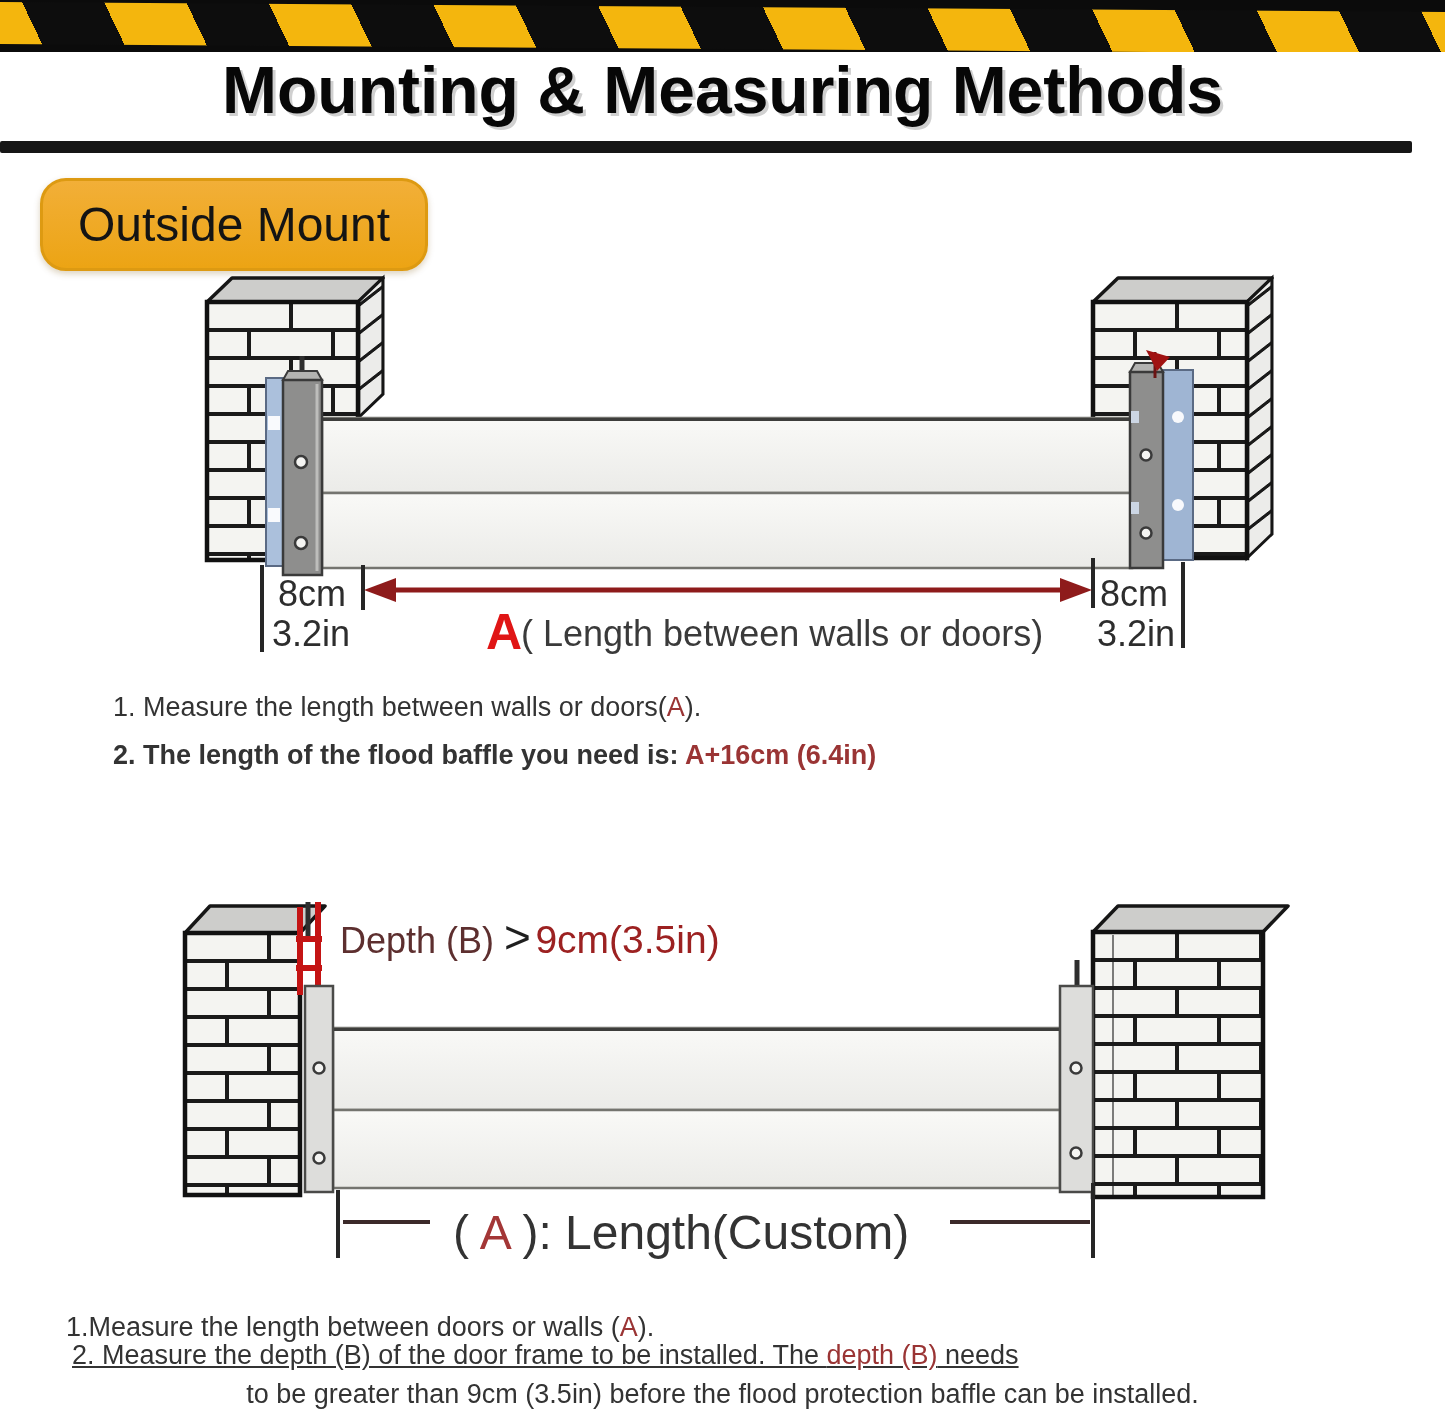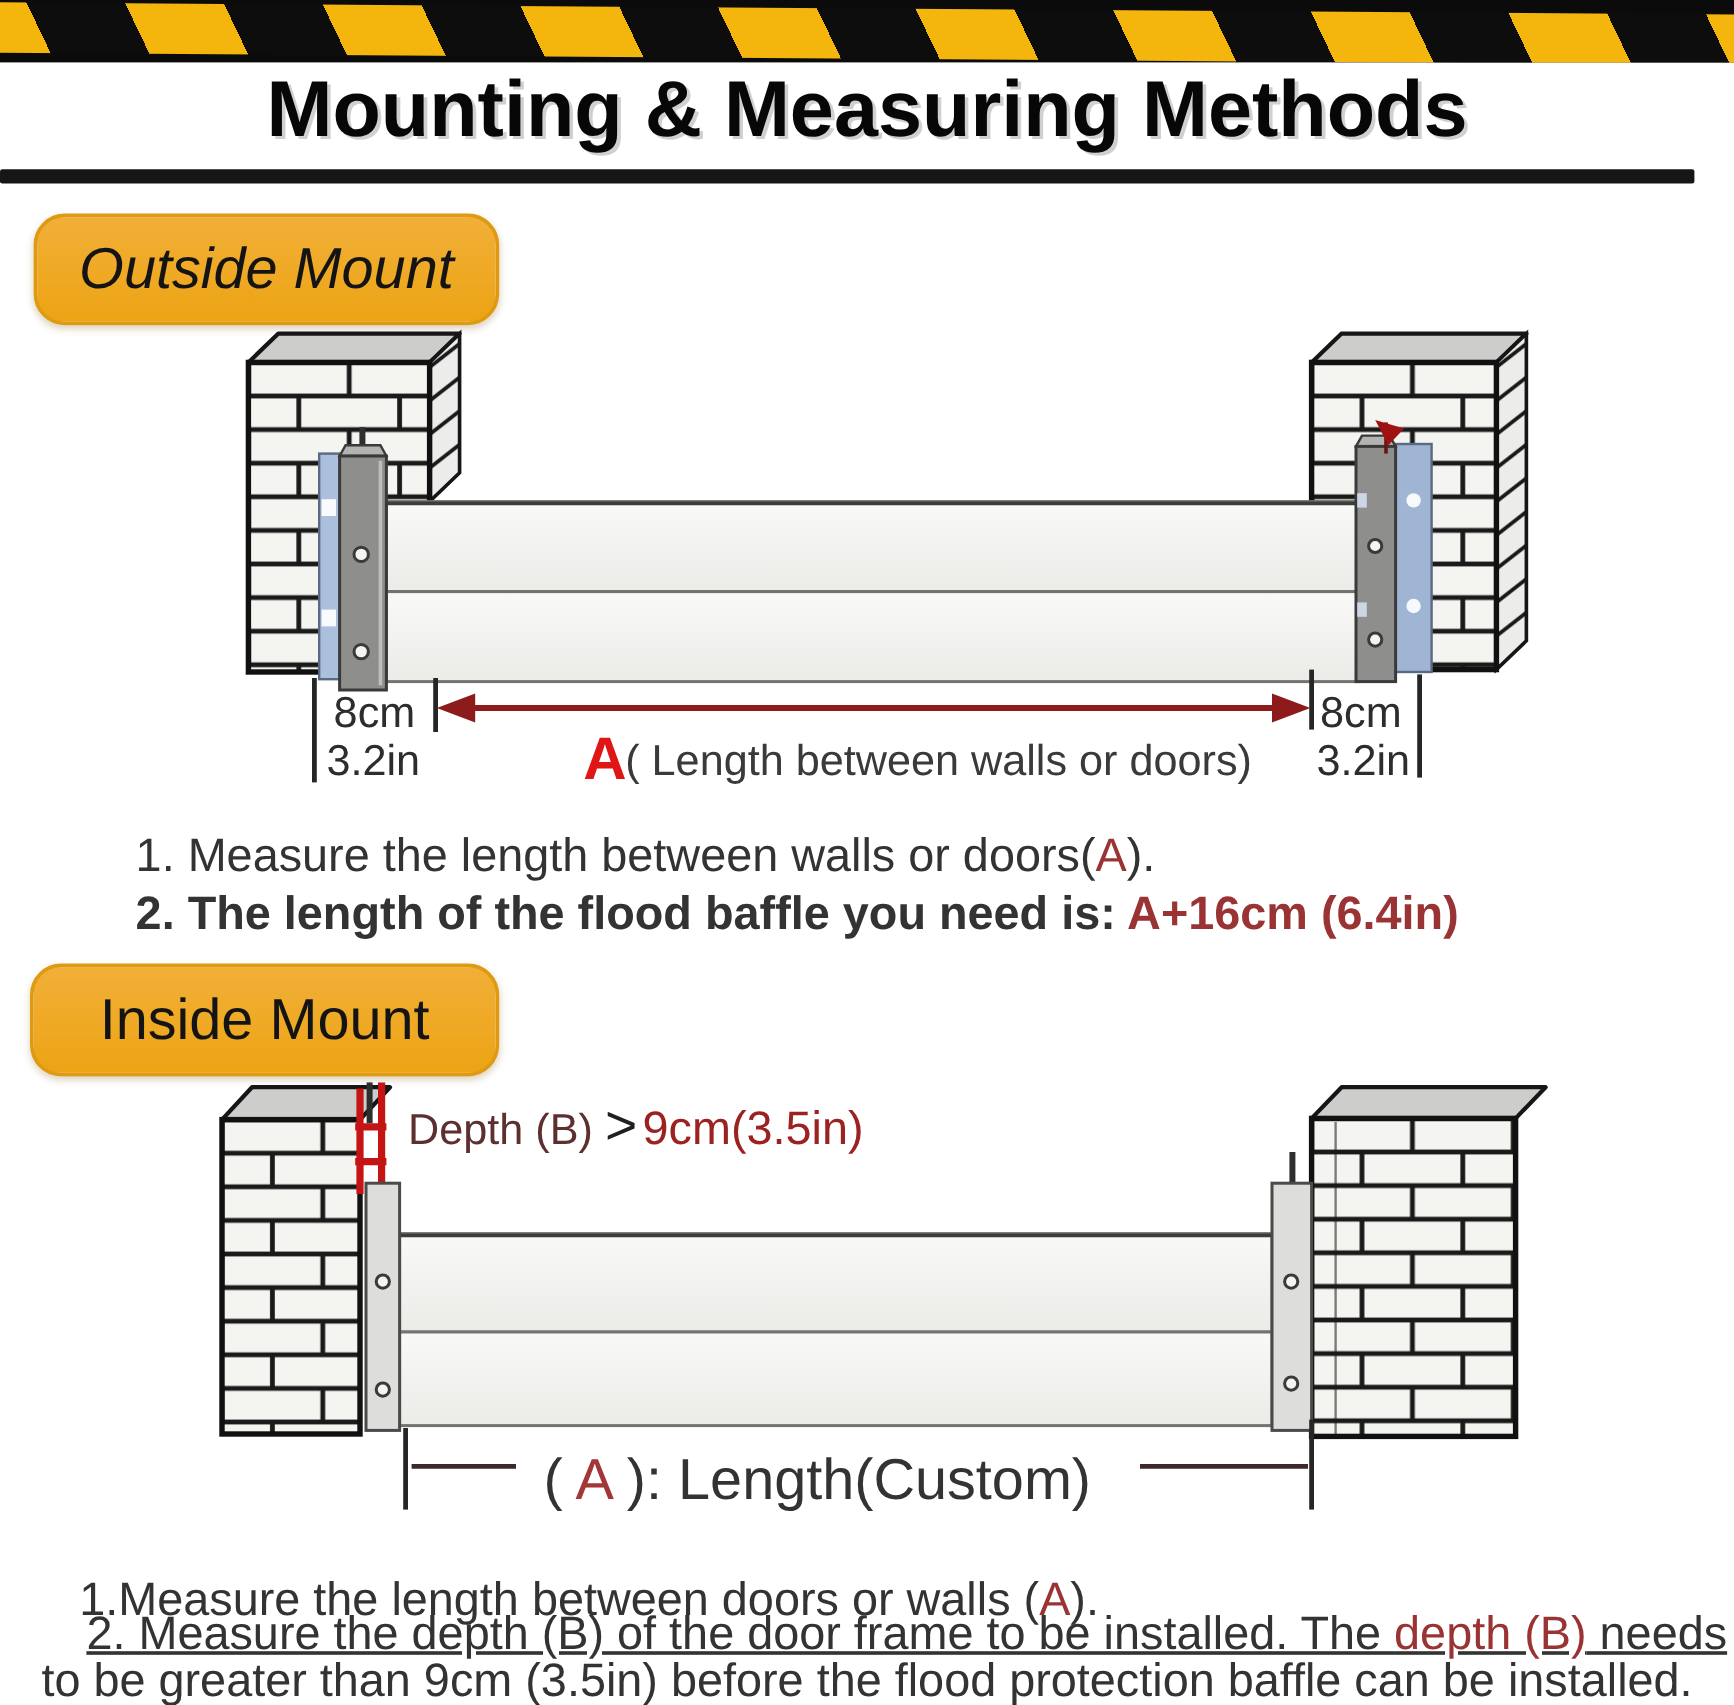--- a/index.html
+++ b/index.html
@@ -27,21 +27,21 @@
                      background:#161616; border-radius:2px; }
 
   
   .badge {
     position:absolute; display:flex; align-items:center; justify-content:center;
     background:linear-gradient(#f2af38, #eca414);
     border:3px solid #dd9a12; border-radius:26px;
     box-shadow:0 3px 6px rgba(120,80,0,0.25);
     font-size:48px; color:#141414; white-space:nowrap;
   }
-  .badge.outside { left:28px;  top:178px; width:382px; height:87px;font-style:italic; }
+  .badge.outside { left:40px;  top:178px; width:382px; height:87px; }
   .badge.inside  { left:25px;  top:803px; width:385px; height:88px; }
 
   
   .diagrams { position:absolute; top:0; left:0; width:1445px; height:1421px; }
 
   .topface   { fill:#cdcdcb; stroke:#161616; stroke-width:3.5; stroke-linejoin:round; }
   .sideface  { fill:url(#brickSide); stroke:#161616; stroke-width:3; }
   .brickface { fill:url(#brick); stroke:#111111; stroke-width:4.5; }
   .panel     { fill:url(#panelGrad); stroke:#74746f; stroke-width:2.5; }
   .panel-top { stroke:#3d3d3b; stroke-width:3; }
@@ -67,40 +67,37 @@
   .dim-text   { font-size:36px; fill:#2d2d2d; }
   .dim-letter { font-size:50px; font-weight:bold; fill:#e01515; }
   .dim-label  { font-size:36px; fill:#3a3a3a; }
   .t-depth1   { font-size:36px; fill:#5d2f2f; }
   .t-depth-gt { font-size:46px; fill:#1f1f1f; }
   .t-depth2   { font-size:39px; fill:#9c2121; }
   .dim2-text  { font-size:48px; fill:#333333; }
   .t-red      { fill:#a33636; }
 
   
-  .step { position:absolute; font-size:39px; color:#333333; white-space:nowrap; }
+  .step { position:absolute; font-size:27px; color:#333333; white-space:nowrap; }
   .step .em { color:#9a3434; }
   .step-center { left:0; width:1445px; text-align:center; }
 </style>
 </head>
 <body>
 
 <div class="page">
 
   <div class="hazard">
     <div class="hazard-stripes"></div>
   </div>
   <div class="page-title">Mounting &amp; Measuring Methods</div>
   <div class="title-underline"></div>
 
   <div class="badge outside">
     <span>Outside Mount</span>
-  </div>
-  <div class="badge inside">
-    <span>Inside Mount</span>
   </div>
 
   <svg class="diagrams" viewBox="0 0 1445 1421">
     <defs>
       <pattern id="brick" width="84" height="56" patternUnits="userSpaceOnUse">
         <rect width="84" height="56" fill="#1a1a1a"></rect>
         <rect x="2" y="2" width="80" height="24" fill="#f4f4f1"></rect>
         <rect x="-40" y="30" width="80" height="24" fill="#f4f4f1"></rect>
         <rect x="44" y="30" width="80" height="24" fill="#f4f4f1"></rect>
       </pattern>

